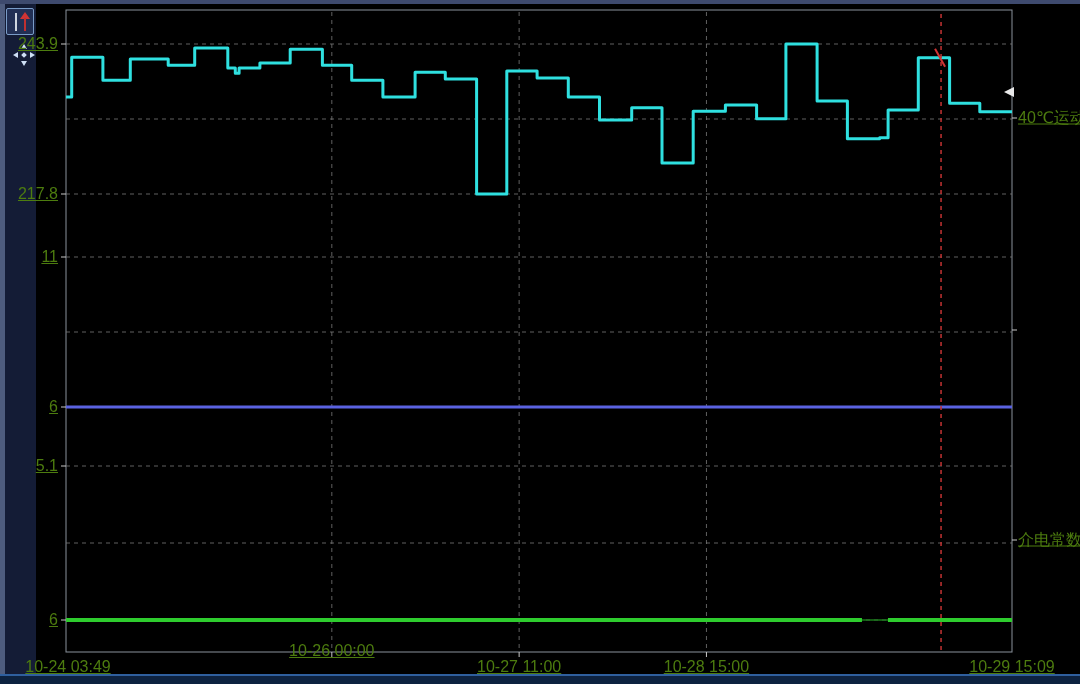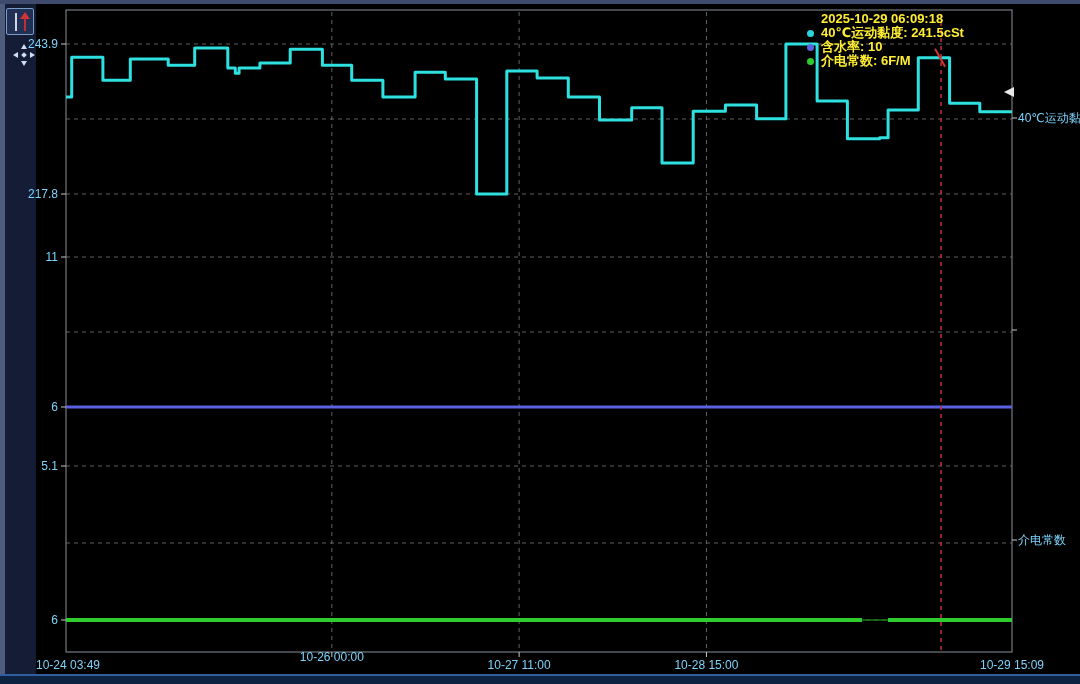--- a/index.html
+++ b/index.html
@@ -13,21 +13,21 @@
   #sidebar { position:absolute; left:0; top:4px; width:36px; height:670px; background:#141c36; }
   #sidebar .edge { position:absolute; left:0; top:0; width:5px; height:100%; background:#4e5c7e; }
   .tool { position:absolute; left:6px; width:28px; height:27px; }
   .tool.active { border:1px solid #7a9cc8; background:#223055; border-radius:2px; }
   .cursor-glyph { position:absolute; left:8px; top:4px; width:2px; height:18px; background:#cfd6e0; }
   .pin-stem { position:absolute; left:17px; top:9px; width:2px; height:13px; background:#c03030; }
   .pin-head { position:absolute; left:13px; top:3px; width:0; height:0;
     border-left:5px solid transparent; border-right:5px solid transparent; border-bottom:7px solid #d03434; }
   .move-glyph { position:absolute; left:7px; top:3px; }
   #chart-wrap { position:absolute; left:0; top:0; width:1080px; height:684px; }
-  .axis-label { position:absolute; color:#7dd3fc; font-size:12px; white-space:nowrap; }
+  .axis-label { position:absolute; color:#4d7c0f; font-size:16px; white-space:nowrap;text-decoration:underline; }
   .axis-label.yl { transform:translate(-100%,-50%); }
   .axis-label.yr { transform:translate(0,-50%); }
   .axis-label.xb { transform:translate(-50%,0); }
   #tooltip { position:absolute; left:803px; top:12px; color:#ffee33; font-size:13px;
     font-weight:bold; line-height:14px; white-space:nowrap; }
   .tt-row { display:flex; align-items:center; height:14px; }
   .tt-bullet { display:inline-block; width:7px; height:7px; border-radius:50%; margin:0 7px 0 4px; }
 </style>
 </head>
 <body>
@@ -98,36 +98,21 @@
       <div class="axis-label yl" style="left: 58px; top: 44px;">243.9</div>
       <div class="axis-label yl" style="left: 58px; top: 194px;">217.8</div>
       <div class="axis-label yr" style="left: 1018px; top: 118px;">40℃运动黏度</div>
       <div class="axis-label yl" style="left: 58px; top: 257px;">11</div>
       <div class="axis-label yl" style="left: 58px; top: 407px;">6</div>
       <div class="axis-label yr" style="left: 1066px; top: 330px; margin-left: 34px;">含水率</div>
       <div class="axis-label yl" style="left: 58px; top: 466px;">5.1</div>
       <div class="axis-label yl" style="left: 58px; top: 620px;">6</div>
       <div class="axis-label yr" style="left: 1018px; top: 540px;">介电常数</div>
       <div class="axis-label xb" style="left: 68px; top: 658px;">10-24 03:49</div>
-      <div class="axis-label xb" style="left: 331.826px; top: 642px; margin-top: 8px;">10-26 00:00</div>
+      <div class="axis-label xb" style="left: 331.826px; top: 642px;">10-26 00:00</div>
       <div class="axis-label xb" style="left: 519.134px; top: 658px;">10-27 11:00</div>
       <div class="axis-label xb" style="left: 706.442px; top: 658px;">10-28 15:00</div>
       <div class="axis-label xb" style="left: 1012px; top: 658px;">10-29 15:09</div>
     </div>
 
-  <div id="tooltip">
-    <div class="tt-row" style="padding-left:18px;">2025-10-29 06:09:18</div>
-  <div class="tt-row">
-        <span class="tt-bullet" style="background: rgb(41, 211, 224);"></span>
-        <span>40℃运动黏度: 241.5cSt</span>
-      </div>
-      <div class="tt-row">
-        <span class="tt-bullet" style="background: rgb(90, 98, 224);"></span>
-        <span>含水率: 10</span>
-      </div>
-      <div class="tt-row">
-        <span class="tt-bullet" style="background: rgb(46, 204, 46);"></span>
-        <span>介电常数: 6F/M</span>
-      </div>
-    </div>
 
   <div id="bottombar"></div>
 </div>
 
 </body></html>

